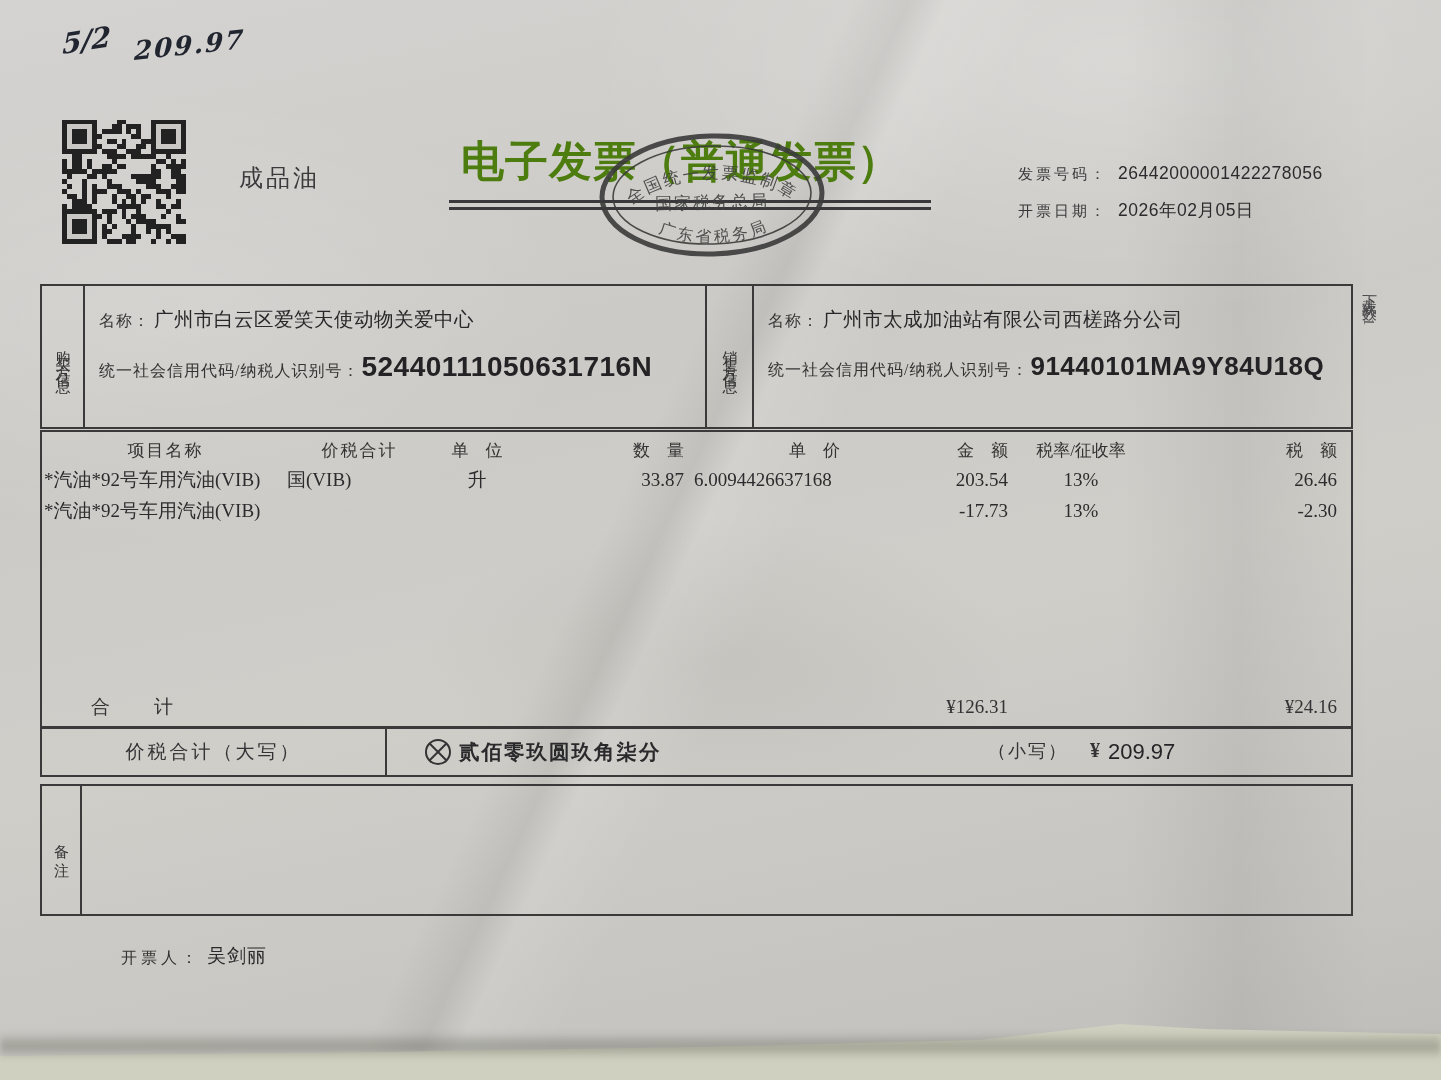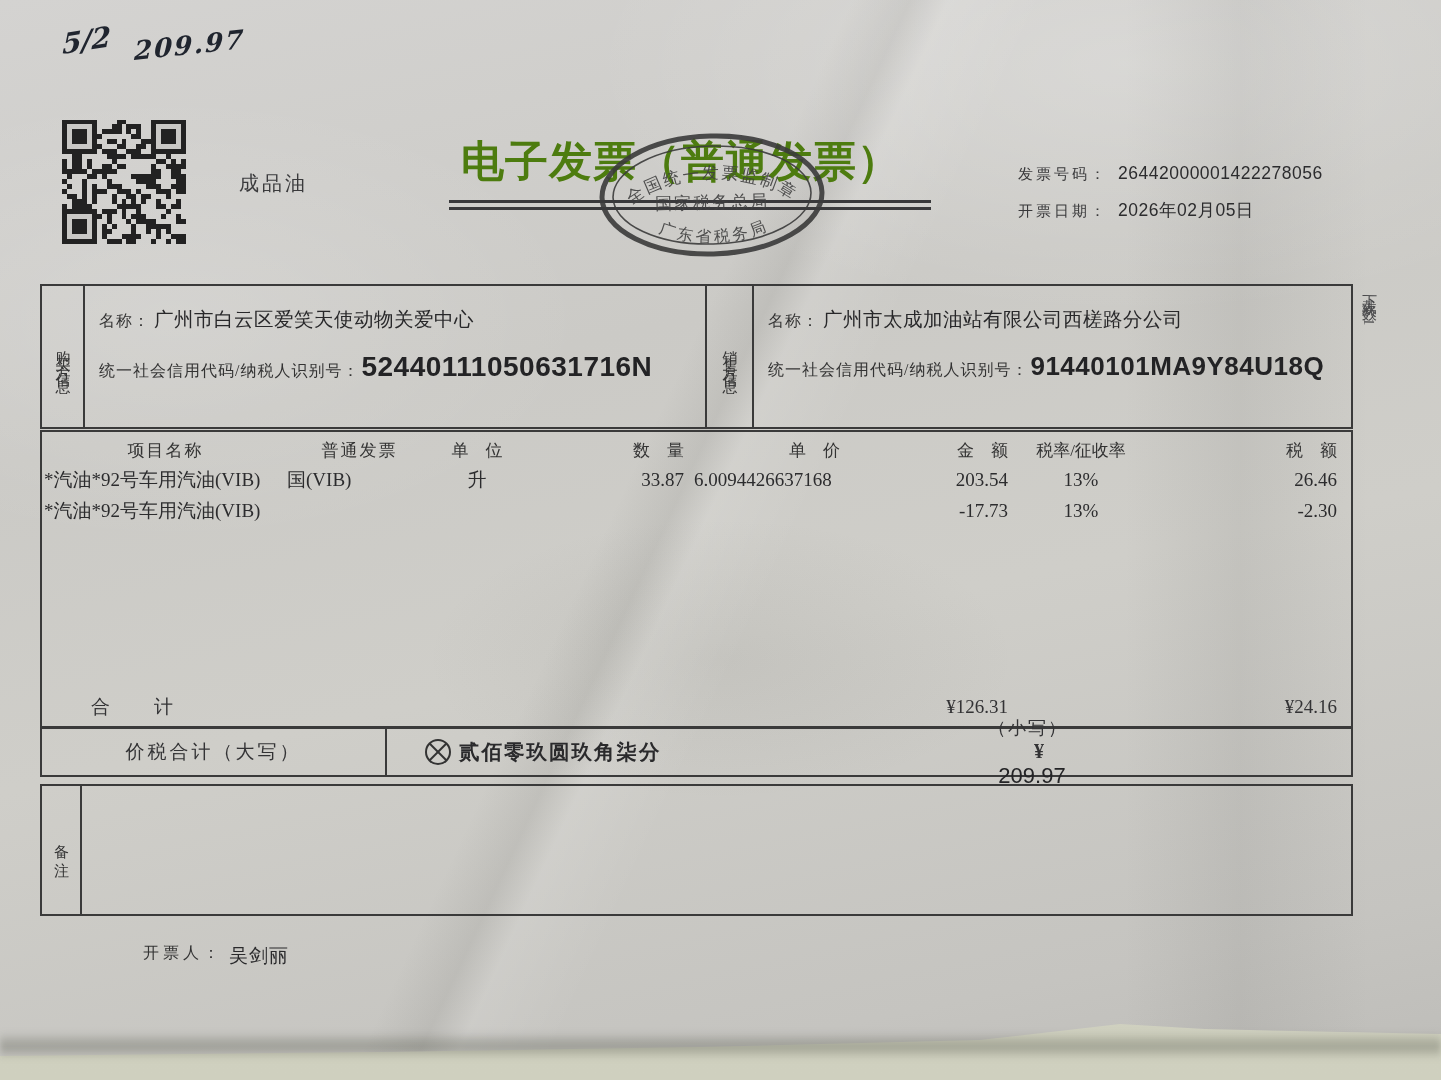--- a/index.html
+++ b/index.html
@@ -27,21 +27,21 @@
   .content{position:absolute;inset:0;color:var(--print);}
 
   
   .hand{position:absolute;color:#20252f;font-family:"DejaVu Serif",serif;font-style:italic;font-weight:700;}
   .hand-frac{left:62px;top:24px;font-size:28px;transform:rotate(-9deg) skewX(-10deg);}
   .hand-amt{left:134px;top:30px;font-size:26px;transform:rotate(-6deg) skewX(-8deg);letter-spacing:2px;}
 
   
   .qr{position:absolute;left:62px;top:119px;width:124px;height:125px;}
   .qr svg{width:100%;height:100%;}
-  .product-tag{position:absolute;left:239px;top:170px;font-size:20px;letter-spacing:3px;color:#3a3a3c;}
+  .product-tag{position:absolute;left:239px;top:162px;font-size:24px;letter-spacing:3px;color:#3a3a3c;}
 
   
   .title{position:absolute;left:461px;top:133px;font-size:43px;font-weight:700;letter-spacing:1px;color:#4d7c0f;z-index:2;}
   .rule{position:absolute;left:449px;width:482px;height:2.5px;background:#39393b;z-index:3;}
   .rule1{top:200px;} .rule2{top:207px;}
   .stamp{position:absolute;left:596px;top:131px;width:232px;height:128px;z-index:4;opacity:.9;transform:rotate(-1.5deg);}
   .stamp text{font-family:"Liberation Serif",serif;fill:var(--stamp);}
 
   
   .meta{position:absolute;left:1018px;top:163px;z-index:1;}
@@ -87,32 +87,32 @@
 
   
   .taxsum{position:absolute;left:40px;top:727px;width:1313px;height:50px;border:2.5px solid var(--border);display:flex;align-items:center;}
   .taxsum-label{width:345px;text-align:center;font-size:19px;letter-spacing:3px;border-right:2px solid var(--border);align-self:stretch;display:flex;align-items:center;justify-content:center;}
   .taxsum-right{position:relative;flex:1;display:flex;align-items:center;align-self:stretch;}
   .rmb-icon{width:26px;height:26px;border:2.2px solid #333;border-radius:50%;margin-left:38px;position:relative;flex:0 0 auto;}
   .rmb-icon:before,.rmb-icon:after{content:"";position:absolute;left:50%;top:50%;width:24px;height:2.2px;background:#333;}
   .rmb-icon:before{transform:translate(-50%,-50%) rotate(45deg);}
   .rmb-icon:after{transform:translate(-50%,-50%) rotate(-45deg);}
   .uppercase-amt{font-size:20.5px;font-weight:600;letter-spacing:2px;margin-left:8px;color:#2a2a2c;}
-  .lowercase-wrap{position:absolute;left:601px;display:flex;align-items:center;flex-direction:column;}
+  .lowercase-wrap{position:absolute;left:601px;display:flex;align-items:flex-start;}
   .lowercase-label{font-size:18px;letter-spacing:2px;}
   .cur{font-size:20px;margin-left:22px;font-weight:600;}
   .lowercase-amt{font-family:"Liberation Sans","DejaVu Sans",sans-serif;font-size:22px;font-weight:500;margin-left:8px;color:#242426;}
 
   
   .remarks{position:absolute;left:40px;top:784px;width:1313px;height:132px;border:2.5px solid var(--border);display:flex;}
   .remarks-label{width:40px;border-right:2px solid var(--border);padding:14px 0;letter-spacing:18px;}
   .remarks-body{flex:1;}
 
   
-  .issuer{position:absolute;left:143px;top:943px;display:flex;align-items:flex-start;}
+  .issuer{position:absolute;left:121px;top:943px;display:flex;align-items:flex-end;}
   .issuer-label{font-size:16px;letter-spacing:4px;color:#333;}
   .issuer-name{font-family:"Liberation Sans","DejaVu Sans",sans-serif;font-size:19px;font-weight:500;color:#2a2a2c;margin-left:6px;letter-spacing:1px;}
 
   .serif-amt{font-family:"Liberation Serif","DejaVu Serif",serif;}
 </style>
 </head>
 <body>
 
 <div class="scene">
   <div class="paper"></div>
@@ -401,21 +401,21 @@
           <span class="tax-id">91440101MA9Y84U18Q</span>
         </div>
       </div>
     </div>
 
     <div class="download">下载次数：1</div>
 
     <div class="items">
       <div class="cols head-row">
         <span class="c-name">项目名称</span>
-        <span class="c-spec">普通发票</span>
+        <span class="c-spec">价税合计</span>
         <span class="c-unit">单　位</span>
         <span class="c-qty">数　量</span>
         <span class="c-price">单　价</span>
         <span class="c-amt">金　额</span>
         <span class="c-rate">税率/征收率</span>
         <span class="c-tax">税　额</span>
       </div>
       <div class="cols item-row">
         <span class="c-name">*汽油*92号车用汽油(VIB)</span>
         <span class="c-spec">国(VIB)</span>

